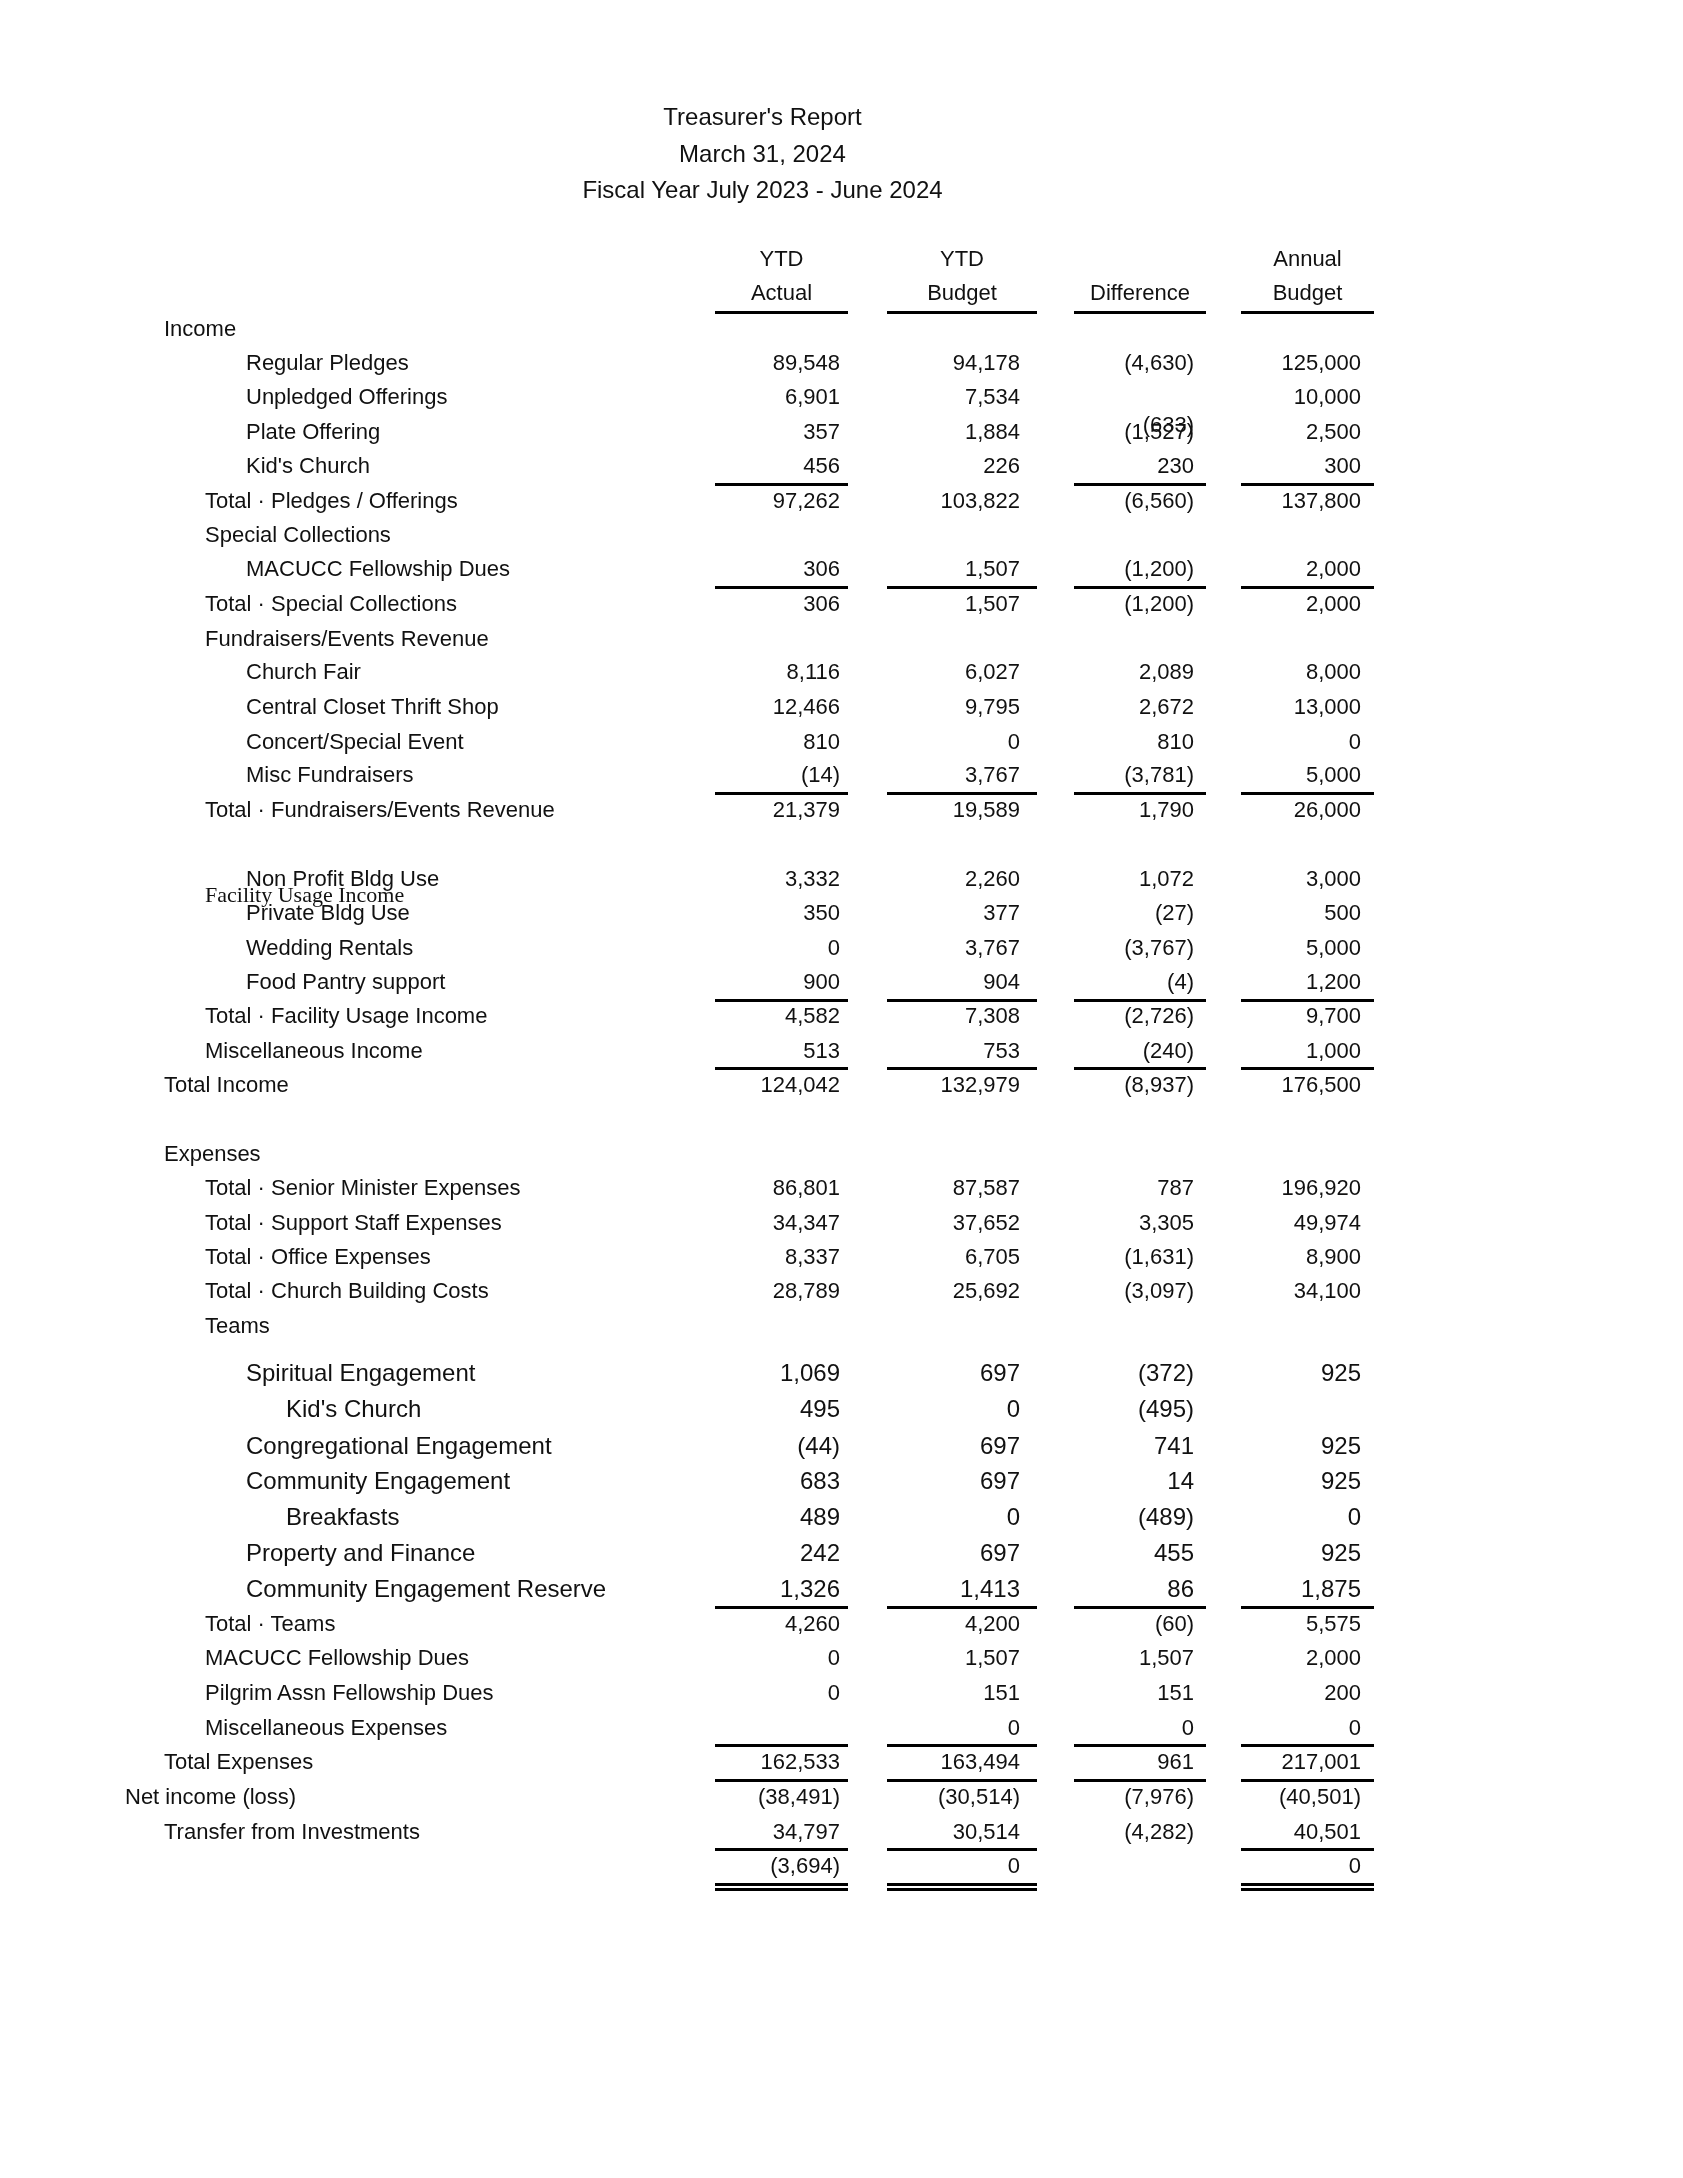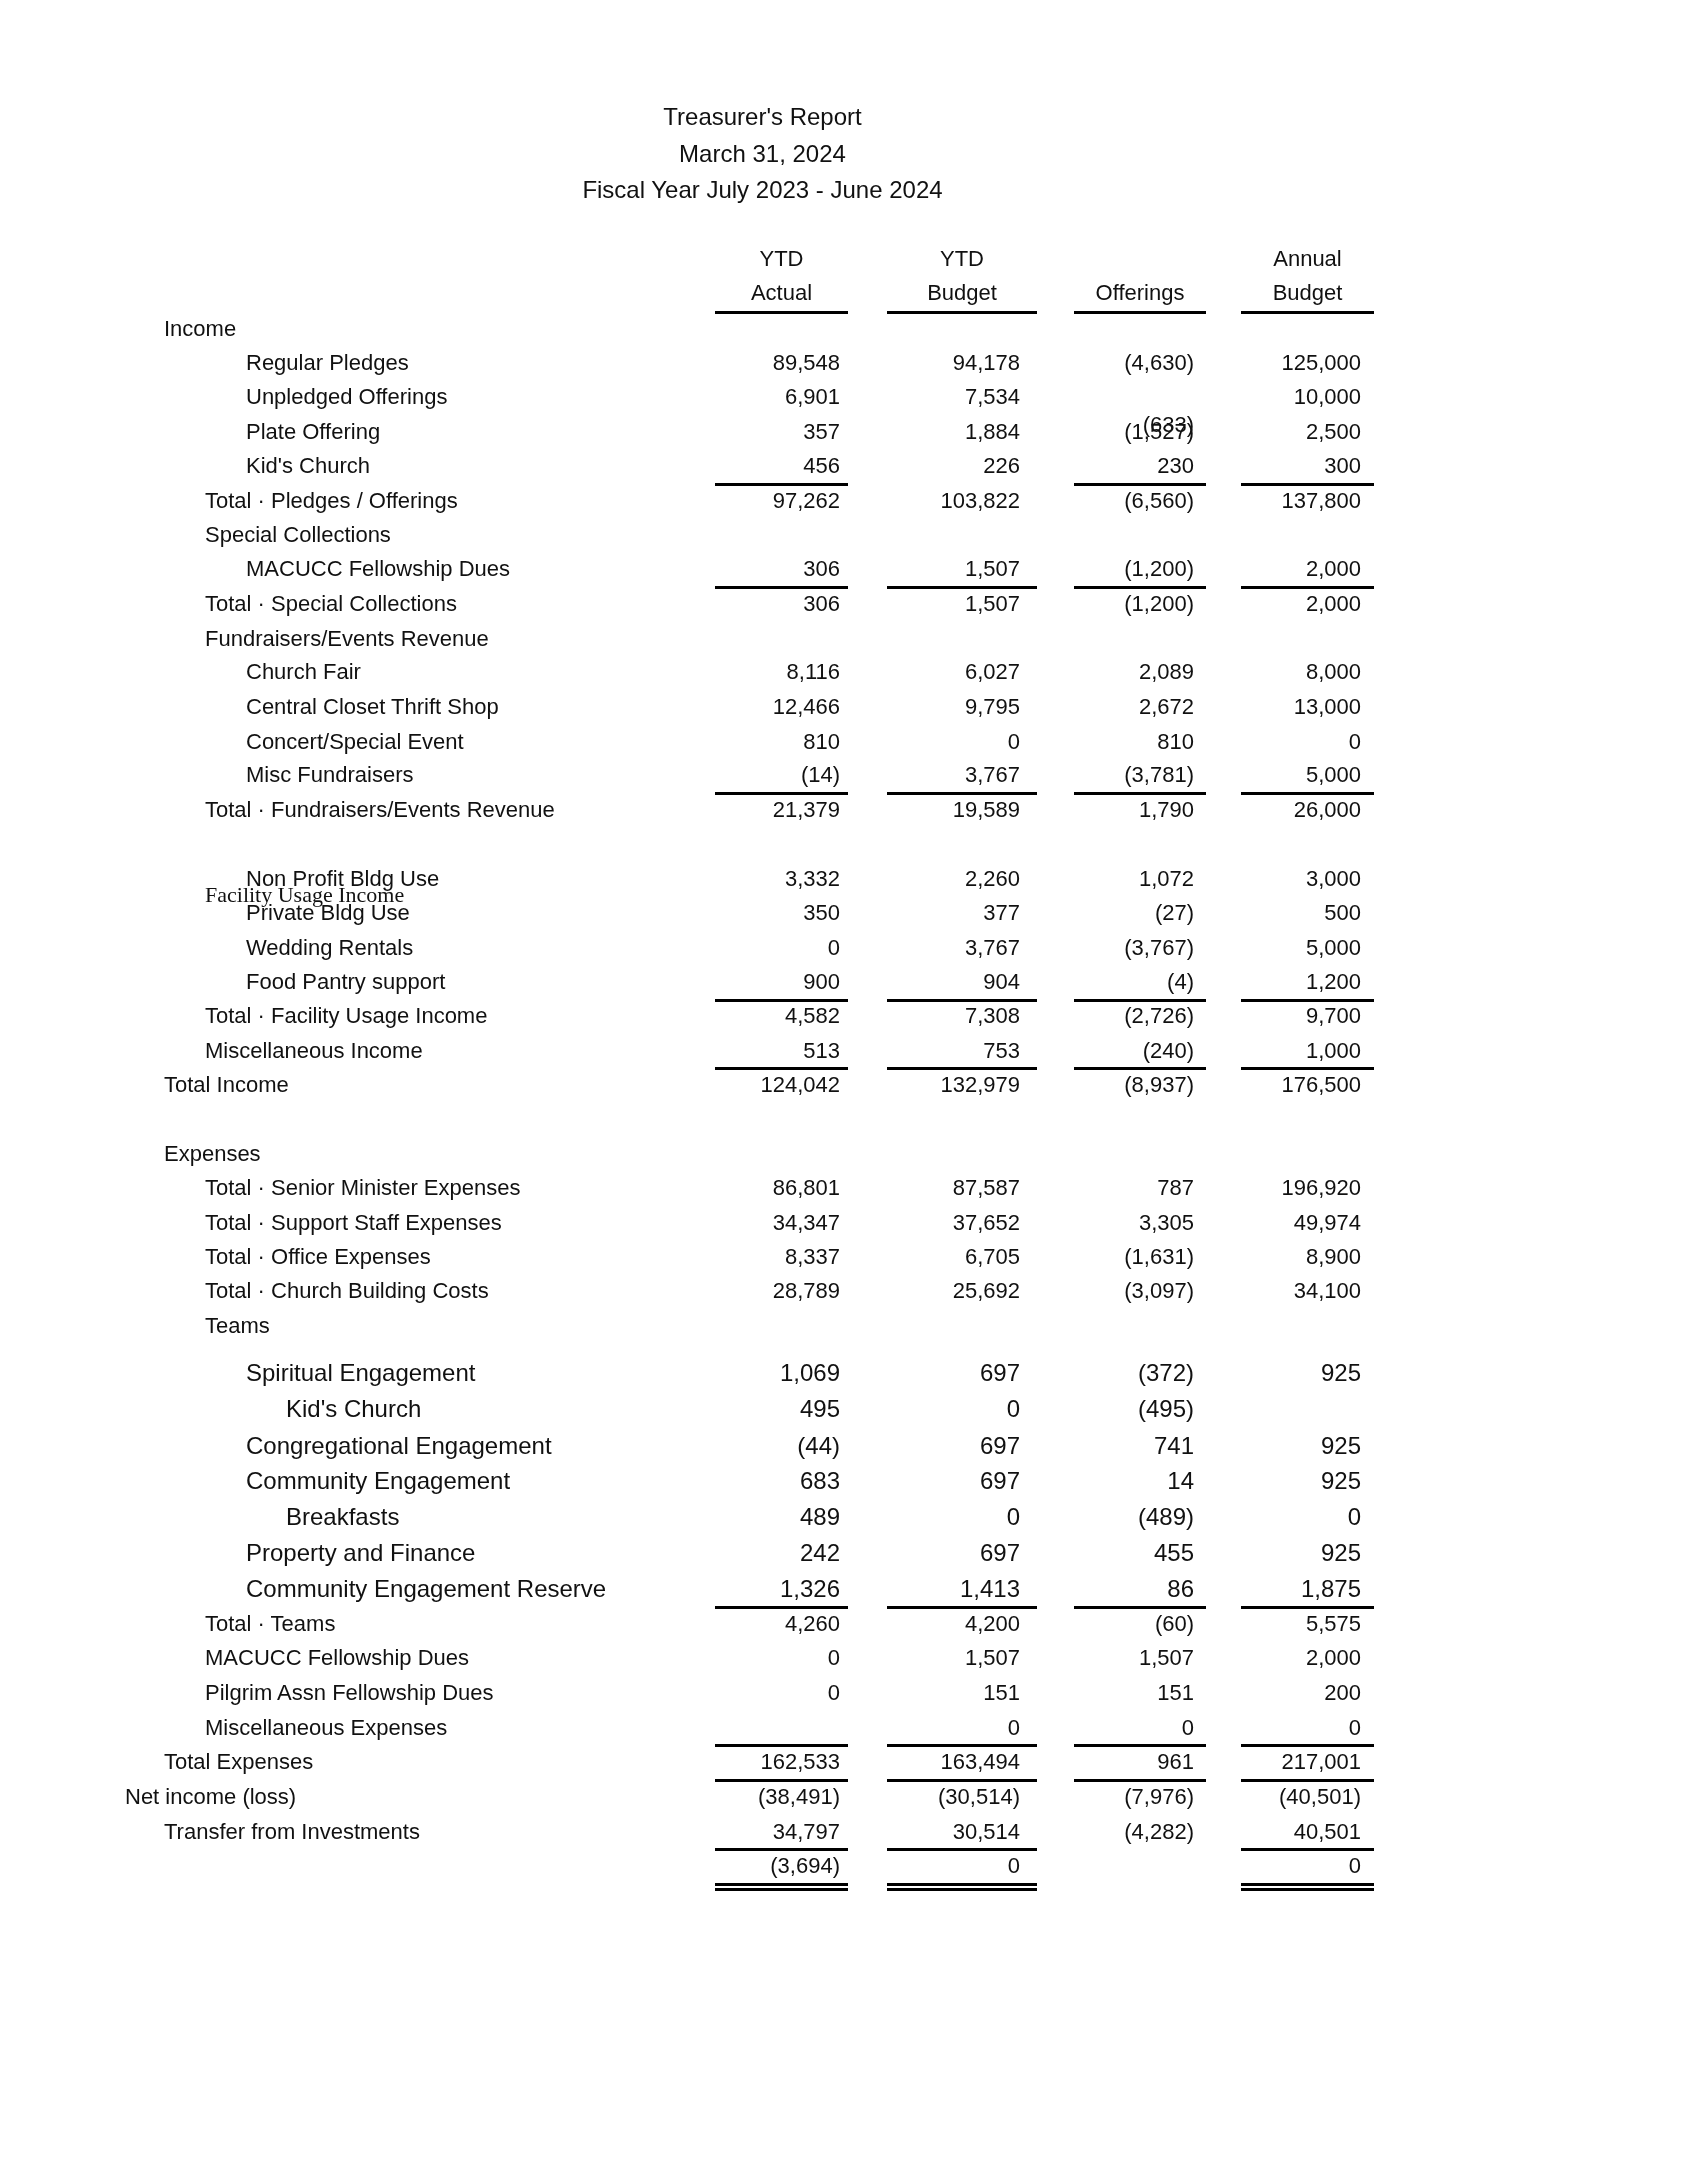--- a/index.html
+++ b/index.html
@@ -36,21 +36,21 @@
 <div>
   <div class="hdr" style="left:715px;width:133px;top:246px">YTD</div>
   <div class="hdr" style="left:715px;width:133px;top:280px">Actual</div>
   <div class="hdr-line" style="left:715px;width:133px;top:311px"></div>
 
   <div class="hdr" style="left:887px;width:150px;top:246px">YTD</div>
   <div class="hdr" style="left:887px;width:150px;top:280px">Budget</div>
   <div class="hdr-line" style="left:887px;width:150px;top:311px"></div>
 
   <div class="hdr" style="left:1074px;width:132px;top:246px"></div>
-  <div class="hdr" style="left:1074px;width:132px;top:280px">Offerings</div>
+  <div class="hdr" style="left:1074px;width:132px;top:280px">Difference</div>
   <div class="hdr-line" style="left:1074px;width:132px;top:311px"></div>
 
   <div class="hdr" style="left:1241px;width:133px;top:246px">Annual</div>
   <div class="hdr" style="left:1241px;width:133px;top:280px">Budget</div>
   <div class="hdr-line" style="left:1241px;width:133px;top:311px"></div>
 </div>
 
 <div id="report-body">
     <div class="row" style="top: 314px;">
       <span class="lbl lvl1">Income</span>

